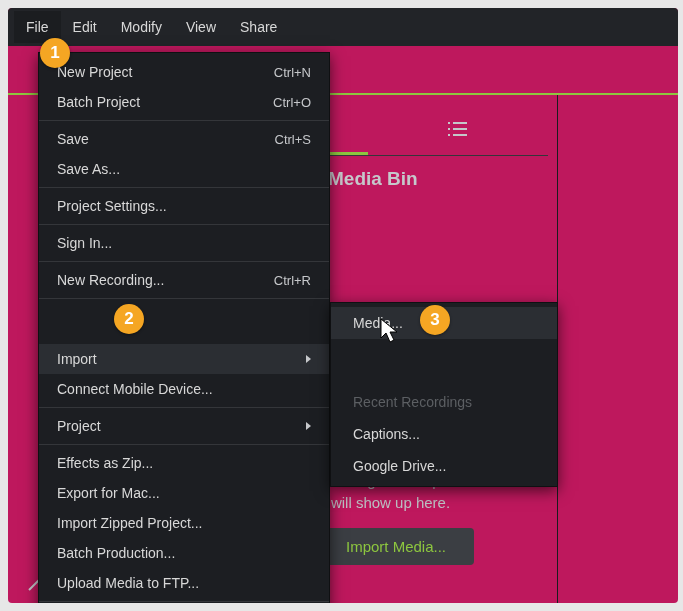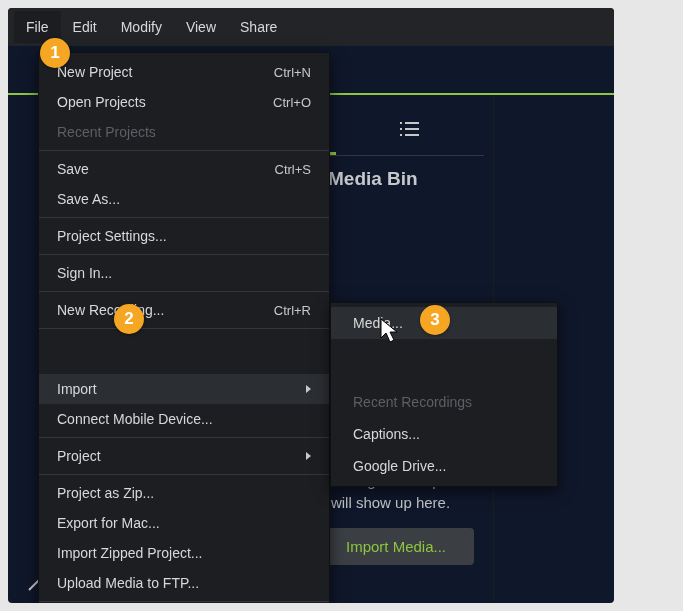--- a/index.html
+++ b/index.html
@@ -9,22 +9,22 @@
     font-size: 14px;
     color: #d8d8d8;
     width: 683px;
     height: 611px;
     overflow: hidden;
     position: relative;
   }
   .app {
     position: absolute;
     left: 8px; top: 8px;
-    width: 606px; height: 595px;
-    background: #0f172a;
+    width: 670px; height: 595px;
+    background: #be185d;
     border-radius: 4px;
     overflow: hidden;
   }
   
   .menubar {
     display: flex;
     align-items: center;
     height: 38px;
     padding: 0 6px;
     background: #222428;
@@ -260,25 +260,22 @@
     </span>
     <span>Visual Effects</span>
   </div>
 
   <div class="dropdown" id="file-dropdown">
       <div class="dd-item">
         <span>New Project</span>
         <span class="dd-shortcut">Ctrl+N</span>
       </div>
       <div class="dd-item">
-        <span>Open Projects</span>
+        <span>Batch Project</span>
         <span class="dd-shortcut">Ctrl+O</span>
-      </div>
-      <div class="dd-item disabled">
-        <span>Recent Projects</span>
       </div>
       <div class="dd-sep"></div>
       <div class="dd-item">
         <span>Save</span>
         <span class="dd-shortcut">Ctrl+S</span>
       </div>
       <div class="dd-item">
         <span>Save As...</span>
       </div>
       <div class="dd-sep"></div>
@@ -302,27 +299,30 @@
       <div class="dd-item">
         <span>Connect Mobile Device...</span>
       </div>
       <div class="dd-sep"></div>
       <div class="dd-item">
         <span>Project</span>
         <span class="submenu-arrow"></span>
       </div>
       <div class="dd-sep"></div>
       <div class="dd-item">
-        <span>Project as Zip...</span>
+        <span>Effects as Zip...</span>
       </div>
       <div class="dd-item">
         <span>Export for Mac...</span>
       </div>
       <div class="dd-item">
         <span>Import Zipped Project...</span>
+      </div>
+      <div class="dd-item">
+        <span>Batch Production...</span>
       </div>
       <div class="dd-item">
         <span>Upload Media to FTP...</span>
       </div>
       <div class="dd-sep"></div>
       <div class="dd-item">
         <span>Exit</span>
       </div>
     </div>
 

